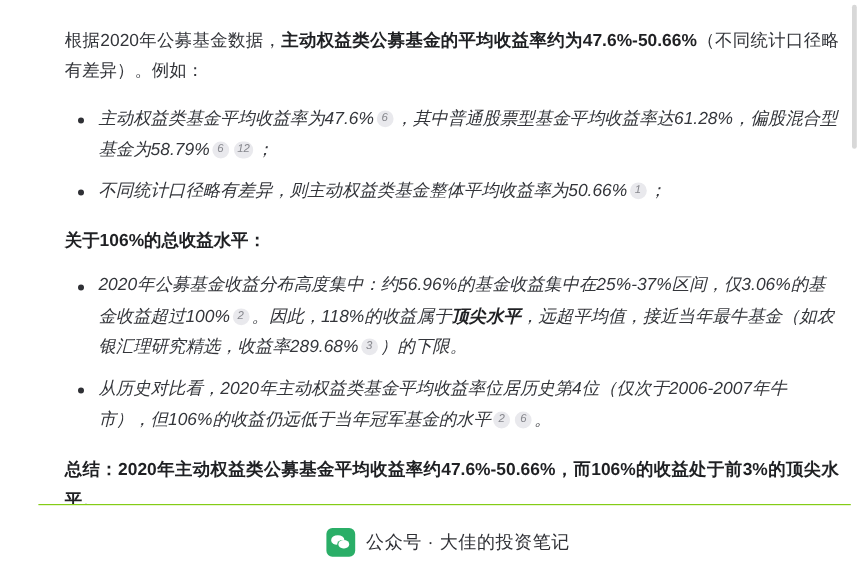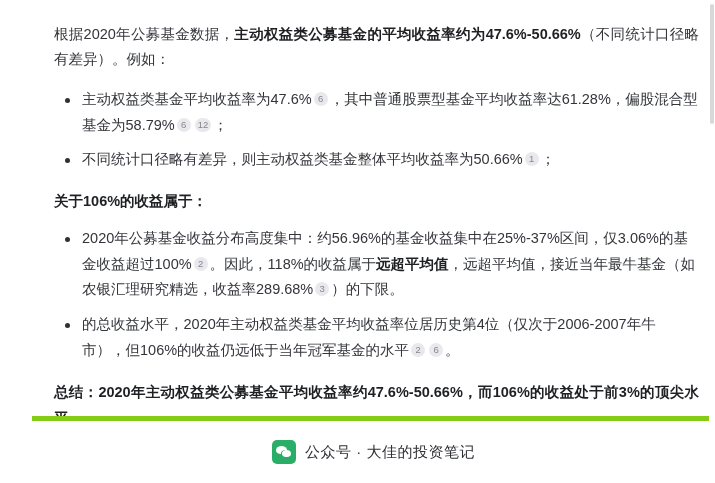--- a/index.html
+++ b/index.html
@@ -41,20 +41,21 @@
     text-align: justify;
   }
   .bold {
     font-weight: bold;
     color: #1f2023;
   }
   ul.bullets {
     margin: 0 0 16px 0;
     padding-left: 26px;
     list-style: none;
+    font-style: italic;
   }
   ul.bullets li {
     position: relative;
     font-size: 14.5px;
     line-height: 1.78;
     color: #33353a;
     margin-bottom: 9px;
     padding-left: 2px;
   }
   ul.bullets li::before {
@@ -99,21 +100,21 @@
   }
   .summary .lead {
     font-weight: bold;
   }
   .footer {
     position: absolute;
     left: 32px;
     right: 0;
     bottom: 0;
     height: 62px;
-    border-top: 5px solid #84cc16;
+    border-top: 1px solid #84cc16;
     display: flex;
     align-items: center;
     justify-content: center;
     background: #ffffff;
   }
   .footer-inner {
     display: flex;
     align-items: center;
     gap: 9px;
   }
@@ -176,25 +177,25 @@
 
 <div class="page">
 
   <p class="para"><span>根据2020年公募基金数据，</span><span class="bold">主动权益类公募基金的平均收益率约为47.6%-50.66%</span><span>（不同统计口径略有差异）。例如：</span></p>
 
   <ul class="bullets">
     <li><span>主动权益类基金平均收益率为47.6%</span><span class="ref">6</span><span>，其中普通股票型基金平均收益率达61.28%，偏股混合型基金为58.79%</span><span class="ref">6</span><span class="ref">12</span><span>；</span></li>
     <li><span>不同统计口径略有差异，则主动权益类基金整体平均收益率为50.66%</span><span class="ref">1</span><span>；</span></li>
   </ul>
 
-  <p class="section-head">关于106%的收益属于：</p>
+  <p class="section-head">关于106%的总收益水平：</p>
 
   <ul class="bullets">
-    <li><span>2020年公募基金收益分布高度集中：约56.96%的基金收益集中在25%-37%区间，仅3.06%的基金收益超过100%</span><span class="ref">2</span><span>。因此，118%的收益属于</span><span class="bold">远超平均值</span><span>，远超平均值，接近当年最牛基金（如农银汇理研究精选，收益率289.68%</span><span class="ref">3</span><span>）的下限。</span></li>
-    <li><span>的总收益水平，2020年主动权益类基金平均收益率位居历史第4位（仅次于2006-2007年牛市），但106%的收益仍远低于当年冠军基金的水平</span><span class="ref">2</span><span class="ref">6</span><span>。</span></li>
+    <li><span>2020年公募基金收益分布高度集中：约56.96%的基金收益集中在25%-37%区间，仅3.06%的基金收益超过100%</span><span class="ref">2</span><span>。因此，118%的收益属于</span><span class="bold">顶尖水平</span><span>，远超平均值，接近当年最牛基金（如农银汇理研究精选，收益率289.68%</span><span class="ref">3</span><span>）的下限。</span></li>
+    <li><span>从历史对比看，2020年主动权益类基金平均收益率位居历史第4位（仅次于2006-2007年牛市），但106%的收益仍远低于当年冠军基金的水平</span><span class="ref">2</span><span class="ref">6</span><span>。</span></li>
   </ul>
 
   <p class="summary"><span class="lead">总结：</span><span class="bold">2020年主动权益类公募基金平均收益率约47.6%-50.66%，而106%的收益处于前3%的顶尖水平。</span></p>
 
 </div>
 
 <div class="footer">
   <div class="footer-inner">
     <span class="wechat-badge"></span>
     <span class="footer-text">公众号 · 大佳的投资笔记</span>

